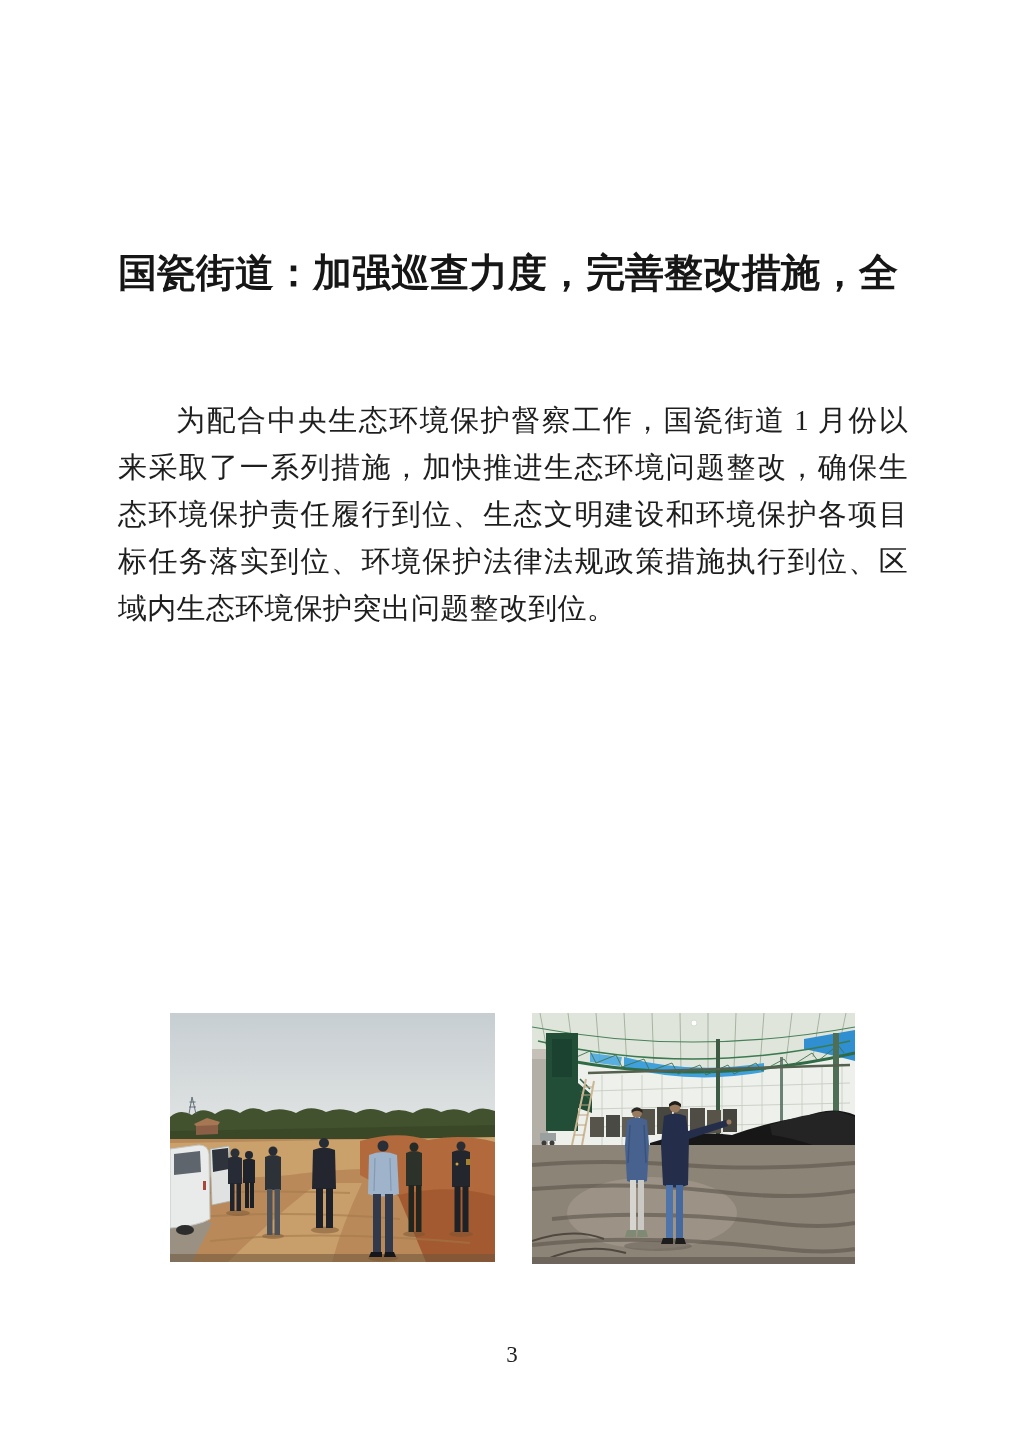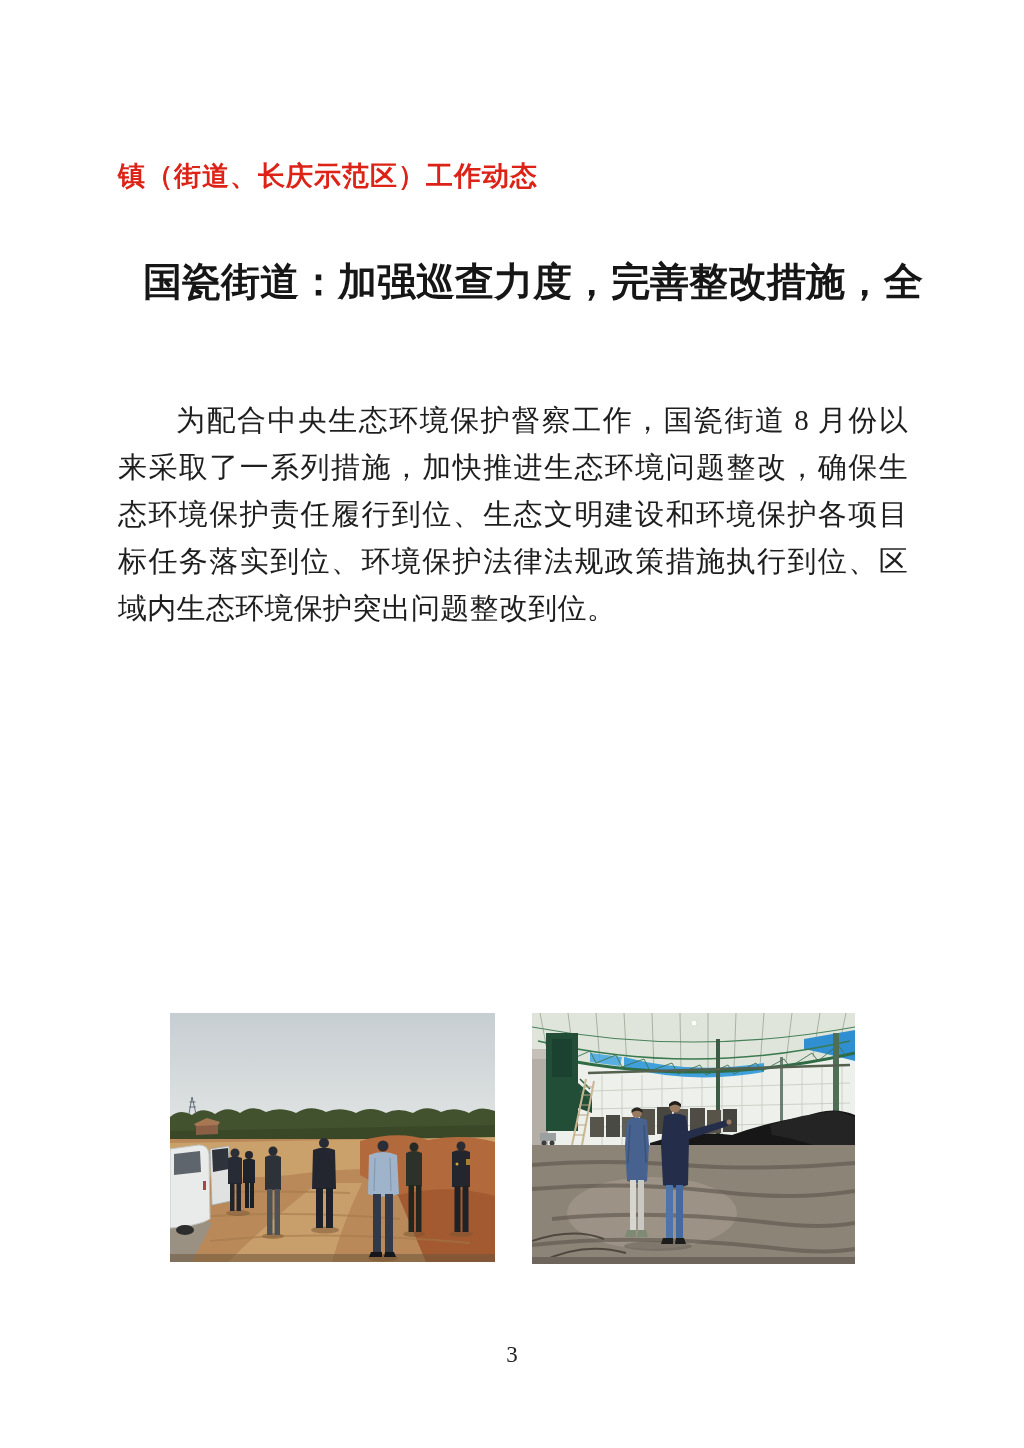--- a/index.html
+++ b/index.html
@@ -7,22 +7,22 @@
     position:relative; width:1024px; height:1448px; background:#ffffff;
     font-family:"Liberation Serif", serif; overflow:hidden;
   }
   .section-heading {
     position:absolute; left:118px; top:160px;
     font-family:"Liberation Sans", sans-serif; font-weight:bold;
     font-size:27px; line-height:32px; color:#dd2318; letter-spacing:1px;
     white-space:nowrap;
   }
   .article-title {
-    position:absolute; left:114px; top:242px; width:796px; margin:13px;
-    text-align:right; font-weight:bold; font-size:39px; line-height:54px;
+    position:absolute; left:114px; top:242px; width:796px; margin:4px;
+    text-align:left; font-weight:bold; font-size:39px; line-height:54px;
     color:#161616;
   }
   .title-line { display:block; white-space:nowrap; }
   .title-line.l2 { letter-spacing:3px; }
   .article-body {
     position:absolute; left:118px; top:397px; width:790px;
     font-size:29px; line-height:47px; color:#1e1e1e;
     text-align:justify; letter-spacing:0.3px;
   }
   .para { margin:0; text-indent:2em; }
@@ -36,28 +36,27 @@
   .page-number {
     position:absolute; left:0; top:1342px; width:100%;
     text-align:center; font-size:23px; color:#222222;
   }
 </style>
 </head>
 <body>
 
 <div class="page">
 
-  <div class="section-heading">镇（街道、长庆示范区）工作动态</div>
 
   <h1 class="article-title">
     <span class="title-line l1">国瓷街道：加强巡查力度，完善整改措施，全</span>
   </h1>
 
   <div class="article-body">
-    <p class="para">为配合中央生态环境保护督察工作，国瓷街道 8 月份以来采取了一系列措施，加快推进生态环境问题整改，确保生态环境保护责任履行到位、生态文明建设和环境保护各项目标任务落实到位、环境保护法律法规政策措施执行到位、区域内生态环境保护突出问题整改到位。</p>
+    <p class="para">为配合中央生态环境保护督察工作，国瓷街道 1 月份以来采取了一系列措施，加快推进生态环境问题整改，确保生态环境保护责任履行到位、生态文明建设和环境保护各项目标任务落实到位、环境保护法律法规政策措施执行到位、区域内生态环境保护突出问题整改到位。</p>
   </div>
 
   <div class="photo-row">
 
     <figure class="photo" role="img" aria-label="执法人员在采砂场现场督查">
       <svg width="325" height="249" viewBox="0 0 325 249">
         <defs>
           <linearGradient id="skyL" x1="0" y1="0" x2="0" y2="1">
             <stop offset="0" stop-color="#c7ced2"></stop>
             <stop offset="1" stop-color="#e3e6e5"></stop>

